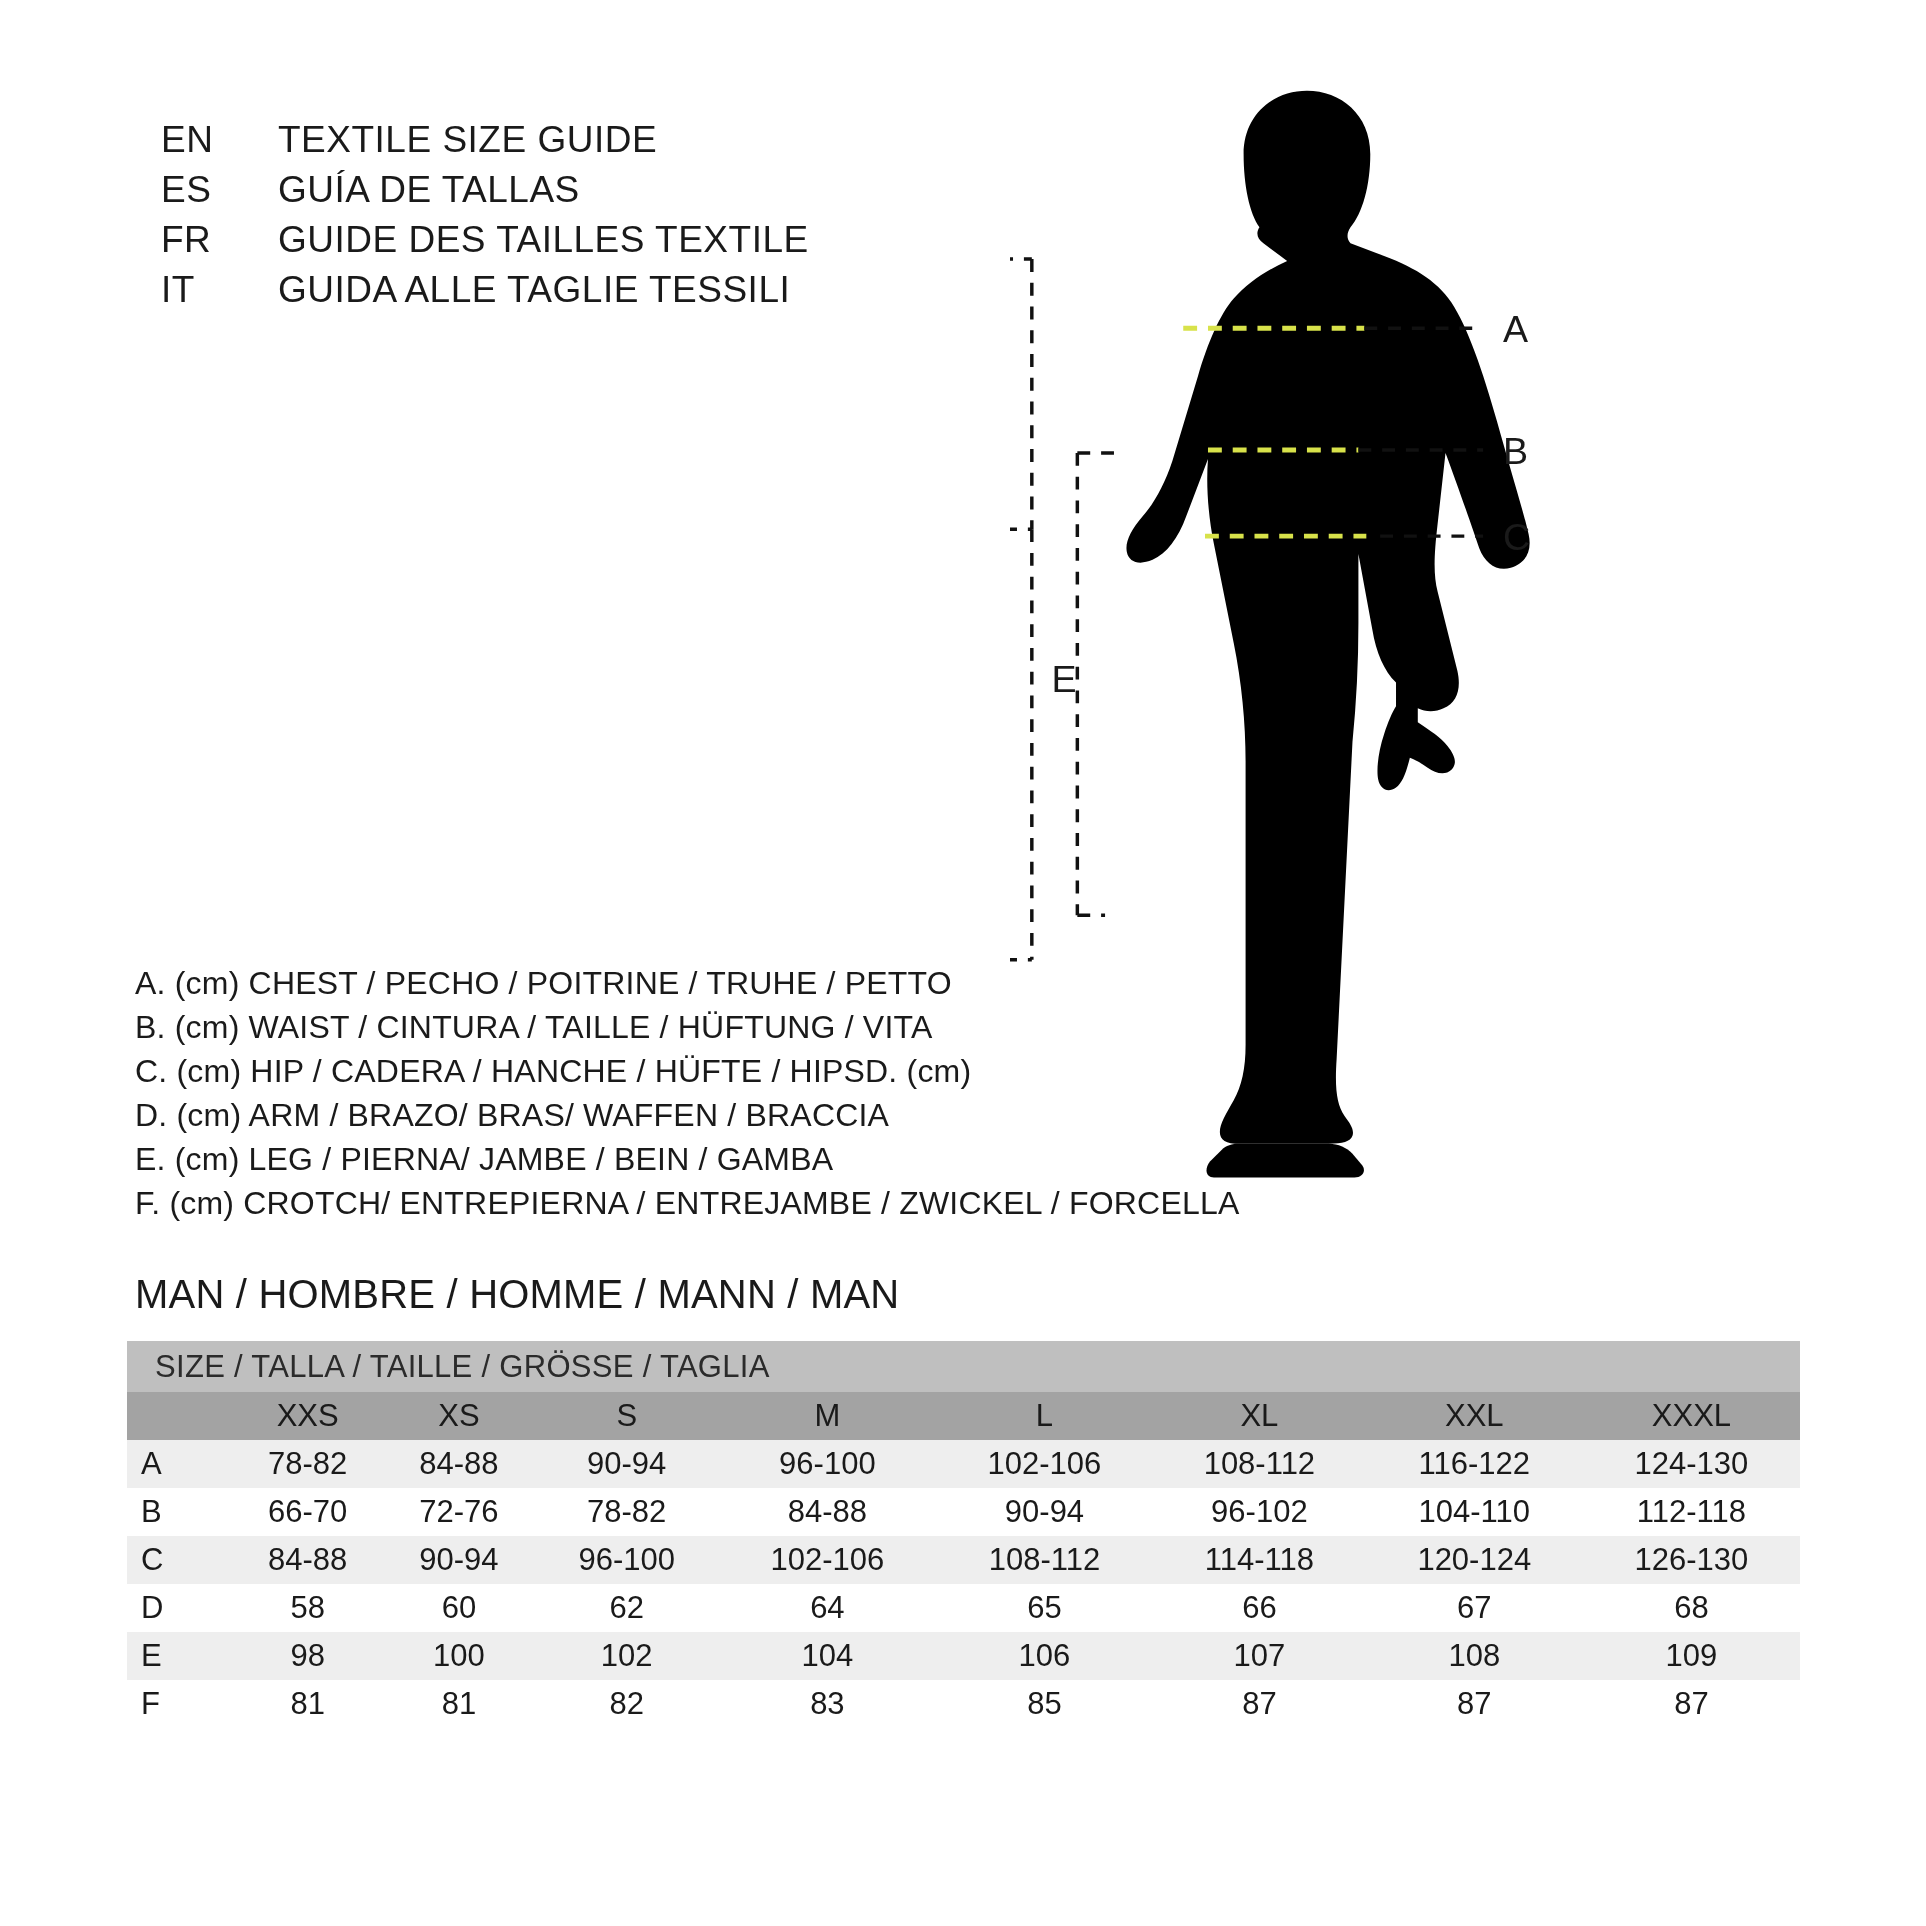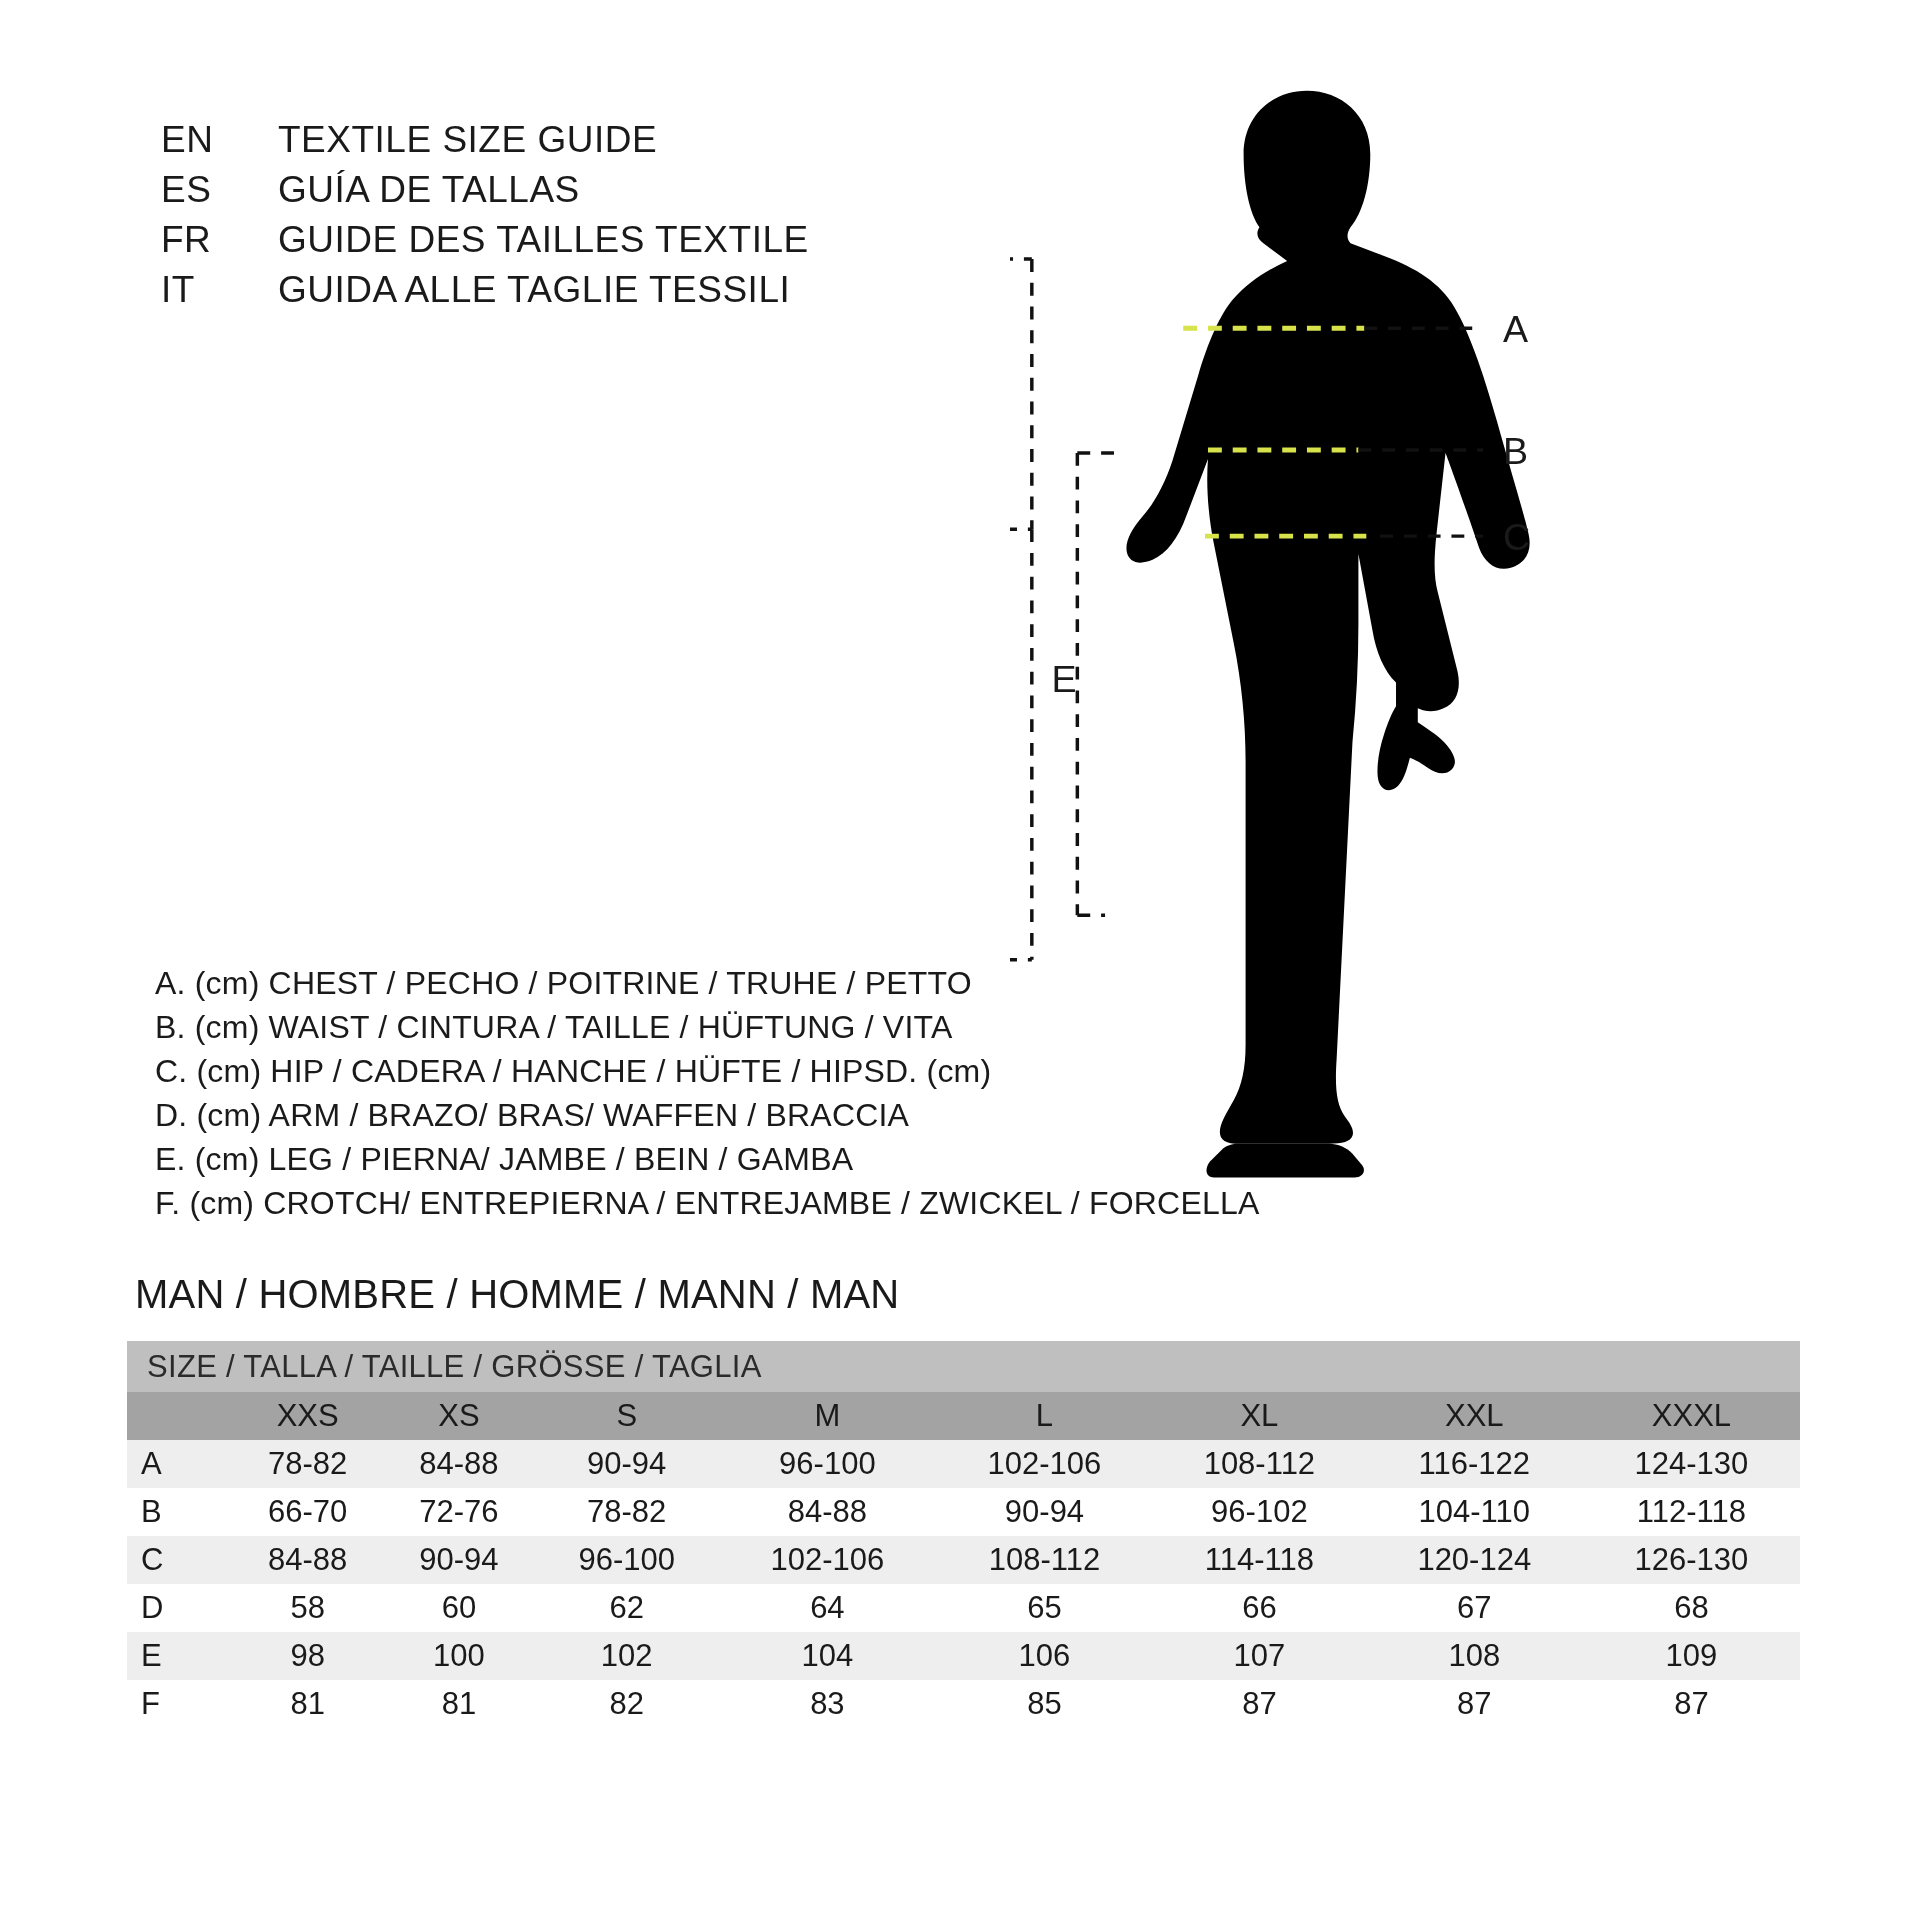--- a/index.html
+++ b/index.html
@@ -42,21 +42,20 @@
   #legend-block {
     position: absolute;
     left: 135px;
     top: 965px;
   }
   .legend-row {
     font-size: 32px;
     height: 44px;
     letter-spacing: 0.2px;
     white-space: nowrap;
-    margin-left: 20px;
   }
   #gender-row {
     position: absolute;
     left: 135px;
     top: 1272px;
     font-size: 40px;
     letter-spacing: 0.2px;
   }
 
   
@@ -81,21 +80,21 @@
   #size-table td, #size-table th {
     padding: 0;
     height: 48px;
     font-weight: normal;
     text-align: center;
     color: #1a1a1a;
   }
   #size-table .tbl-title-row td {
     background: #bfbfbf;
     text-align: left;
-    padding-left: 20px;
+    padding-left: 28px;
     height: 51px;
     font-size: 31px;
     letter-spacing: 0.3px;
     color: #2b2b2b;
   }
   #size-table .row-alt td { background: #eeeeee; }
   #size-table .row-plain td { background: #ffffff; }
   #size-table .hdr-row td { background: #a3a3a3; }
   #size-table td.rowlabel {
     text-align: left;

